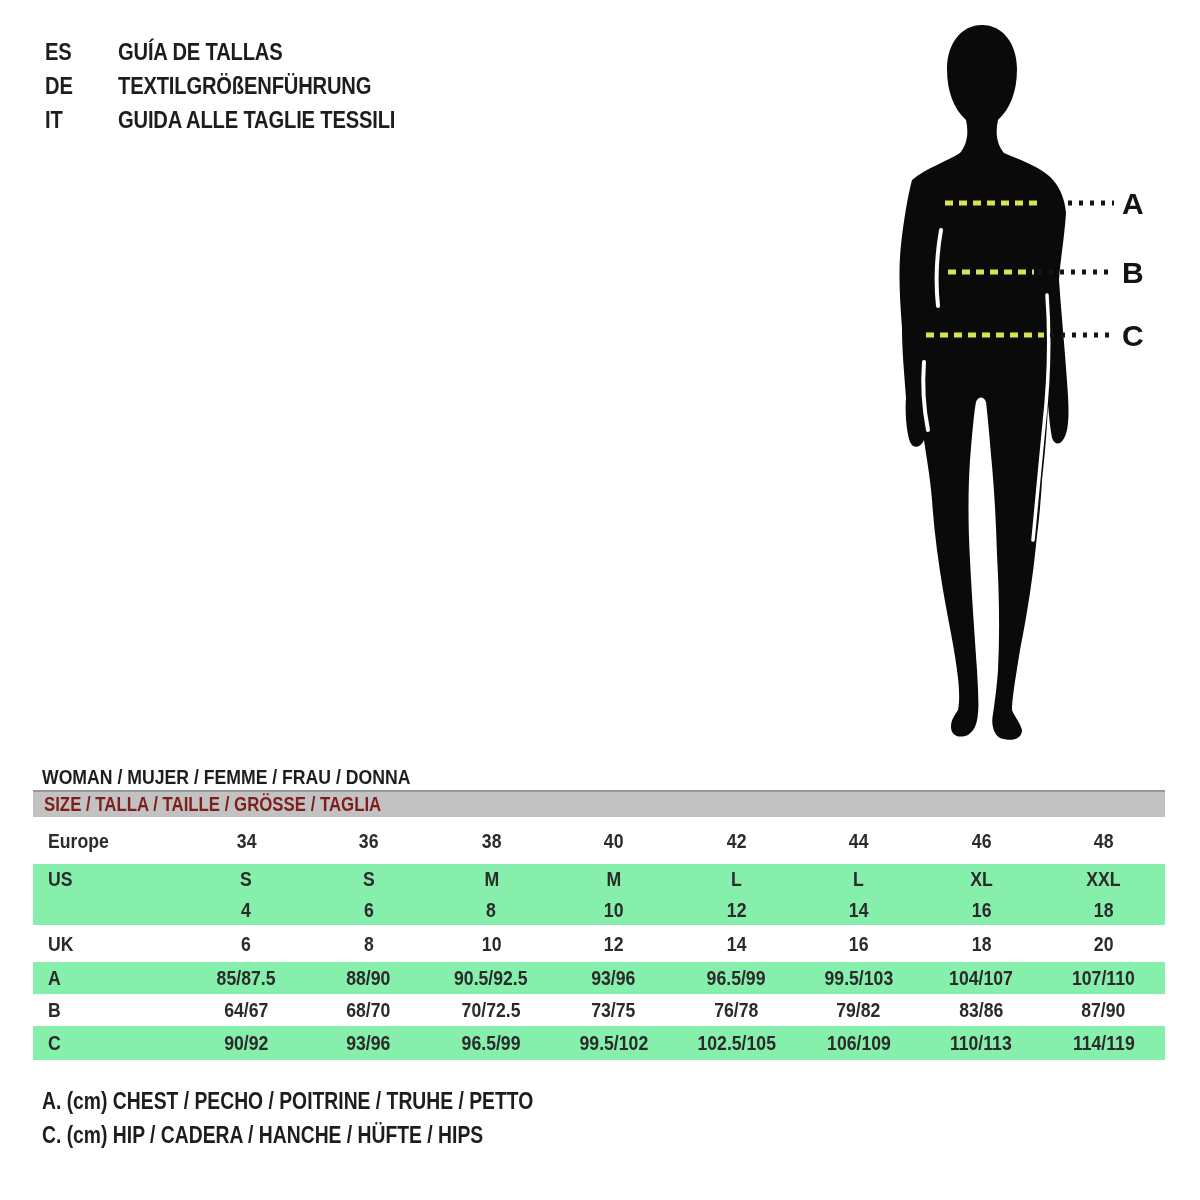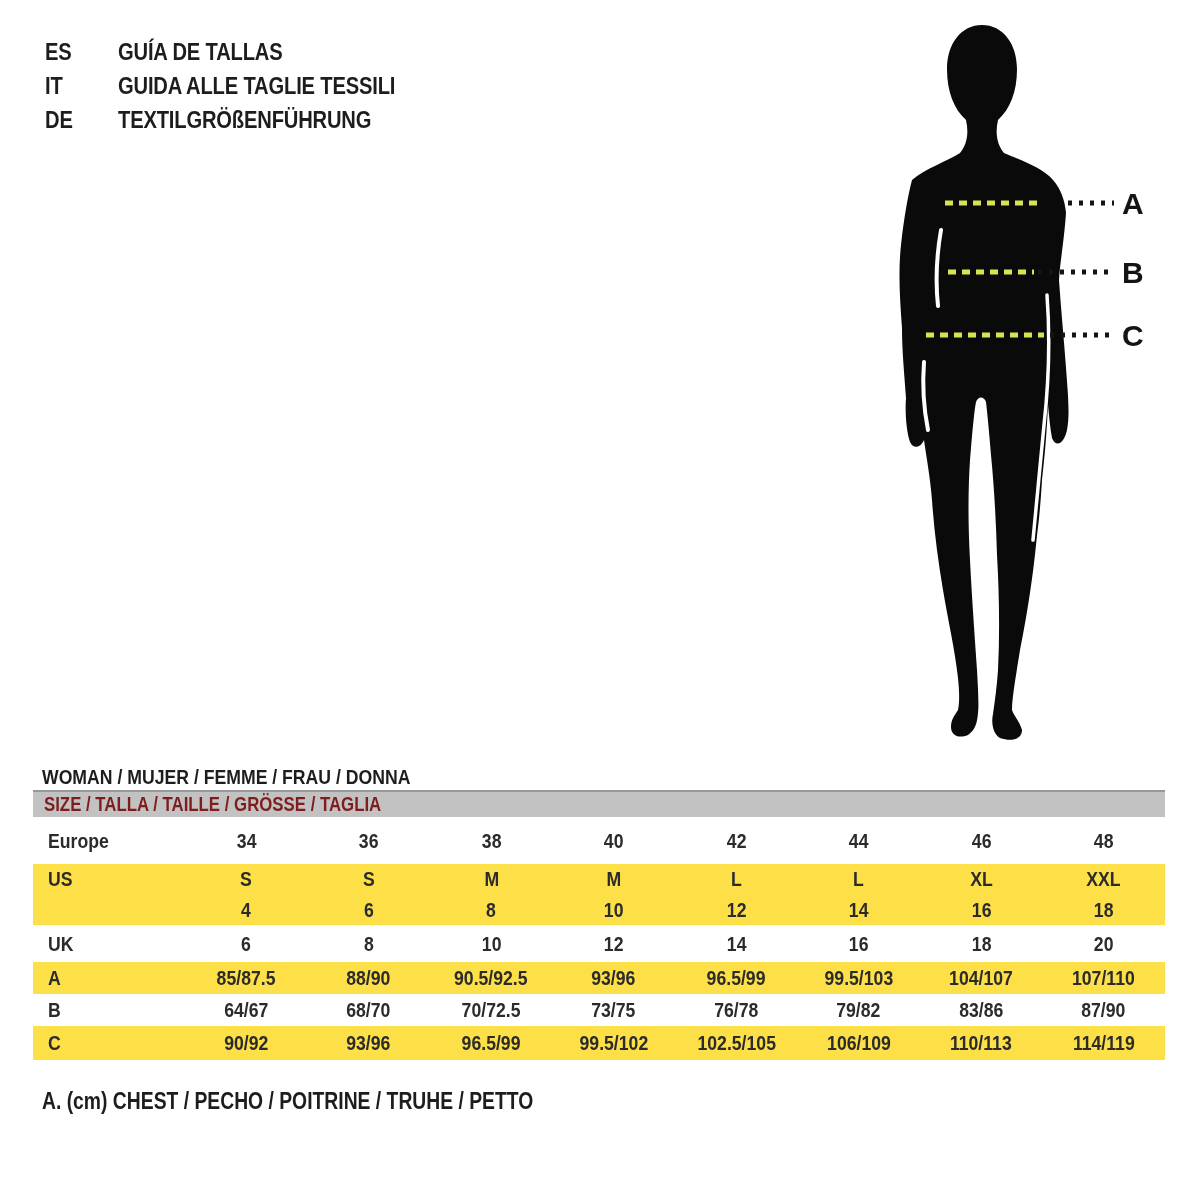--- a/index.html
+++ b/index.html
@@ -19,21 +19,21 @@
   .figure{position:absolute;left:848px;top:10px;width:320px;height:740px;}
 
   
   .section-title{position:absolute;left:42px;top:765px;font-size:21px;font-weight:700;}
 
   
   .size-table{position:absolute;left:33px;top:790px;width:1132px;}
   .thead{height:27px;background:#c2c2c2;border-top:2px solid #989898;display:flex;align-items:center;
          padding-left:11px;font-size:20px;font-weight:700;color:#7f1d1d;box-sizing:border-box;}
   .trow{display:flex;align-items:center;font-weight:700;font-size:21px;color:#2b2b2b;}
-  .trow.gray{background:#fde047;}
+  .trow.gray{background:#86efac;}
   .trow:nth-child(1){height:47px}
   .trow:nth-child(2){height:30px}
   .trow:nth-child(3){height:31px}
   .trow:nth-child(4){height:37px}
   .trow:nth-child(5){height:32px}
   .trow:nth-child(6){height:32px}
   .trow:nth-child(7){height:34px}
   .tcell{flex:1 1 0;text-align:center;}
   .tcell.label{flex:0 0 152px;text-align:left;padding-left:15px;box-sizing:border-box;}
 
@@ -43,26 +43,26 @@
 </style>
 </head>
 <body>
 
 <div class="lang-block">
   <div class="lang-row">
     <span class="lang-code cond">ES</span>
     <span class="cond">GUÍA DE TALLAS</span>
   </div>
   <div class="lang-row">
+    <span class="lang-code cond">DE</span>
+    <span class="cond">TEXTILGRÖßENFÜHRUNG</span>
+  </div>
+  <div class="lang-row">
     <span class="lang-code cond">IT</span>
     <span class="cond">GUIDA ALLE TAGLIE TESSILI</span>
-  </div>
-  <div class="lang-row">
-    <span class="lang-code cond">DE</span>
-    <span class="cond">TEXTILGRÖßENFÜHRUNG</span>
   </div>
 </div>
 
 <div class="figure">
   <svg width="320" height="740" viewBox="0 0 320 740">
 
     <path fill="#0a0a0a" d="
       M134,15
       C155,15 169,34 169,59
       C169,82 162,99 150,110
@@ -212,13 +212,16 @@
         <div class="tcell"><span class="cond center">110/113</span></div>
         <div class="tcell"><span class="cond center">114/119</span></div>
       </div>
     </div>
 </div>
 
 <div class="legend-block">
   <div class="legend-line">
     <span class="cond">A. (cm) CHEST / PECHO / POITRINE / TRUHE / PETTO</span>
   </div>
+  <div class="legend-line">
+    <span class="cond">C. (cm) HIP / CADERA / HANCHE / HÜFTE / HIPS</span>
+  </div>
 </div>
 
 </body></html>

